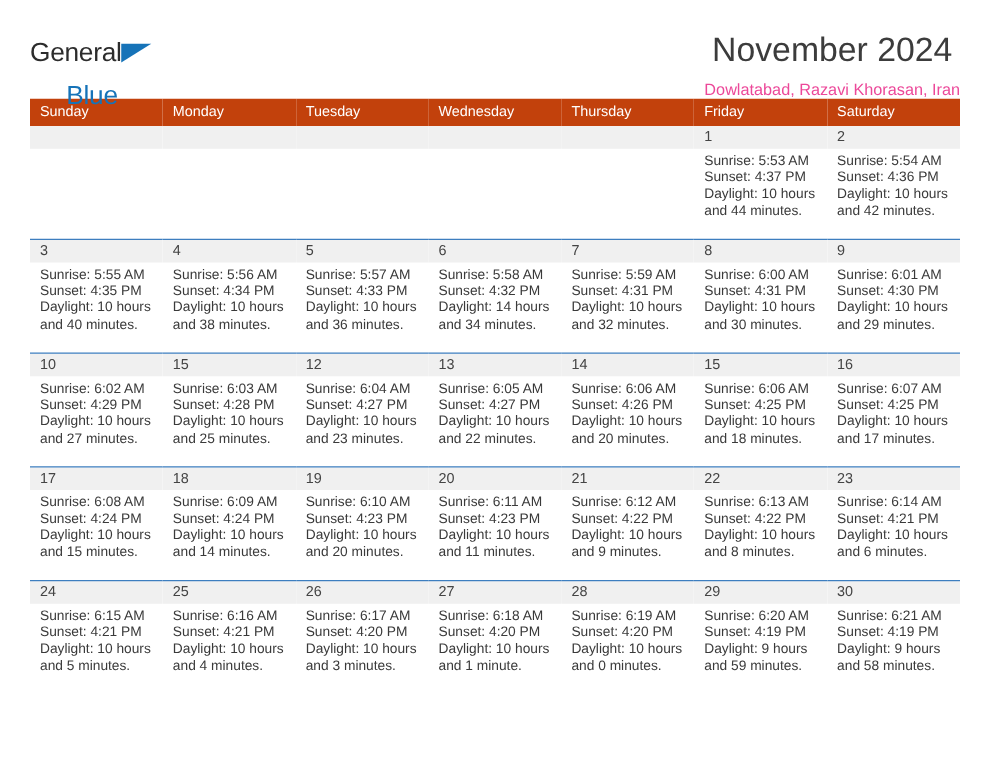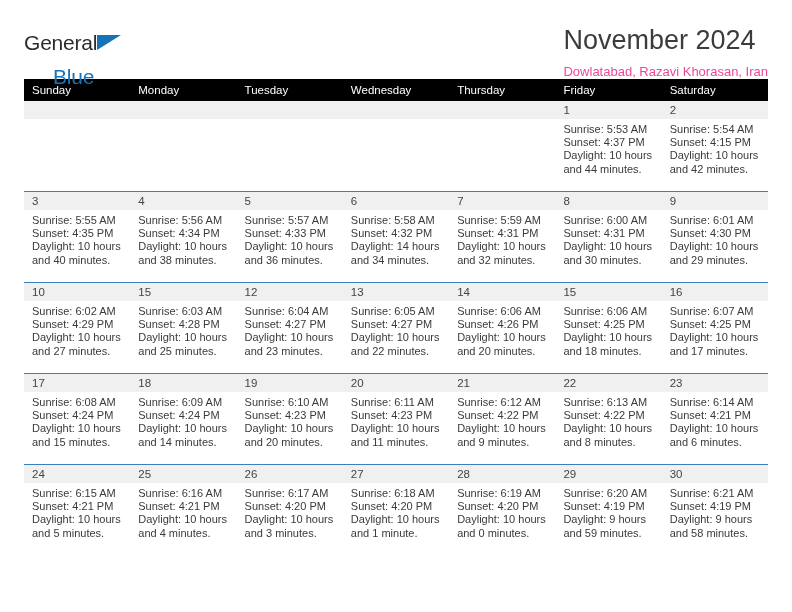--- a/index.html
+++ b/index.html
@@ -56,21 +56,21 @@
   .brand-triangle {
     position: absolute;
     left: 73px;
     top: 9px;
     width: 0;
     height: 0;
     border-left: 24px solid #1673b8;
     border-bottom: 15px solid transparent;
   }
   .title-block {
-    text-align: left;
+    text-align: center;
     padding-top: 0px;
   }
   .cal-title {
     font-size: 27px;
     font-weight: normal;
     color: #3c3c3c;
     line-height: 1.1;
     margin: 0;
   }
   .cal-subtitle {
@@ -81,21 +81,21 @@
   }
 
   
   .calendar {
     width: 744px;
     border-collapse: collapse;
     table-layout: fixed;
     margin-top: 5px;
   }
   .calendar th {
-    background: #000000;
+    background: #c2410c;
     color: #ffffff;
     font-size: 11.5px;
     font-weight: normal;
     text-align: left;
     padding: 5px 0 5px 8px;
     height: 19px;
     box-sizing: border-box;
   }
   .calendar td {
     width: 106.28px;
@@ -207,21 +207,21 @@
             <div class="details">
               <div>Sunrise: 5:53 AM</div>
               <div>Sunset: 4:37 PM</div>
               <div>Daylight: 10 hours and 44 minutes.</div>
             </div>
           </td>
         <td>
             <div class="daynum">2</div>
             <div class="details">
               <div>Sunrise: 5:54 AM</div>
-              <div>Sunset: 4:15 PM</div>
+              <div>Sunset: 4:36 PM</div>
               <div>Daylight: 10 hours and 42 minutes.</div>
             </div>
           </td>
       </tr>
 
       <tr class="week-row">
         <td>
             <div class="daynum">3</div>
             <div class="details">
               <div>Sunrise: 5:55 AM</div>

